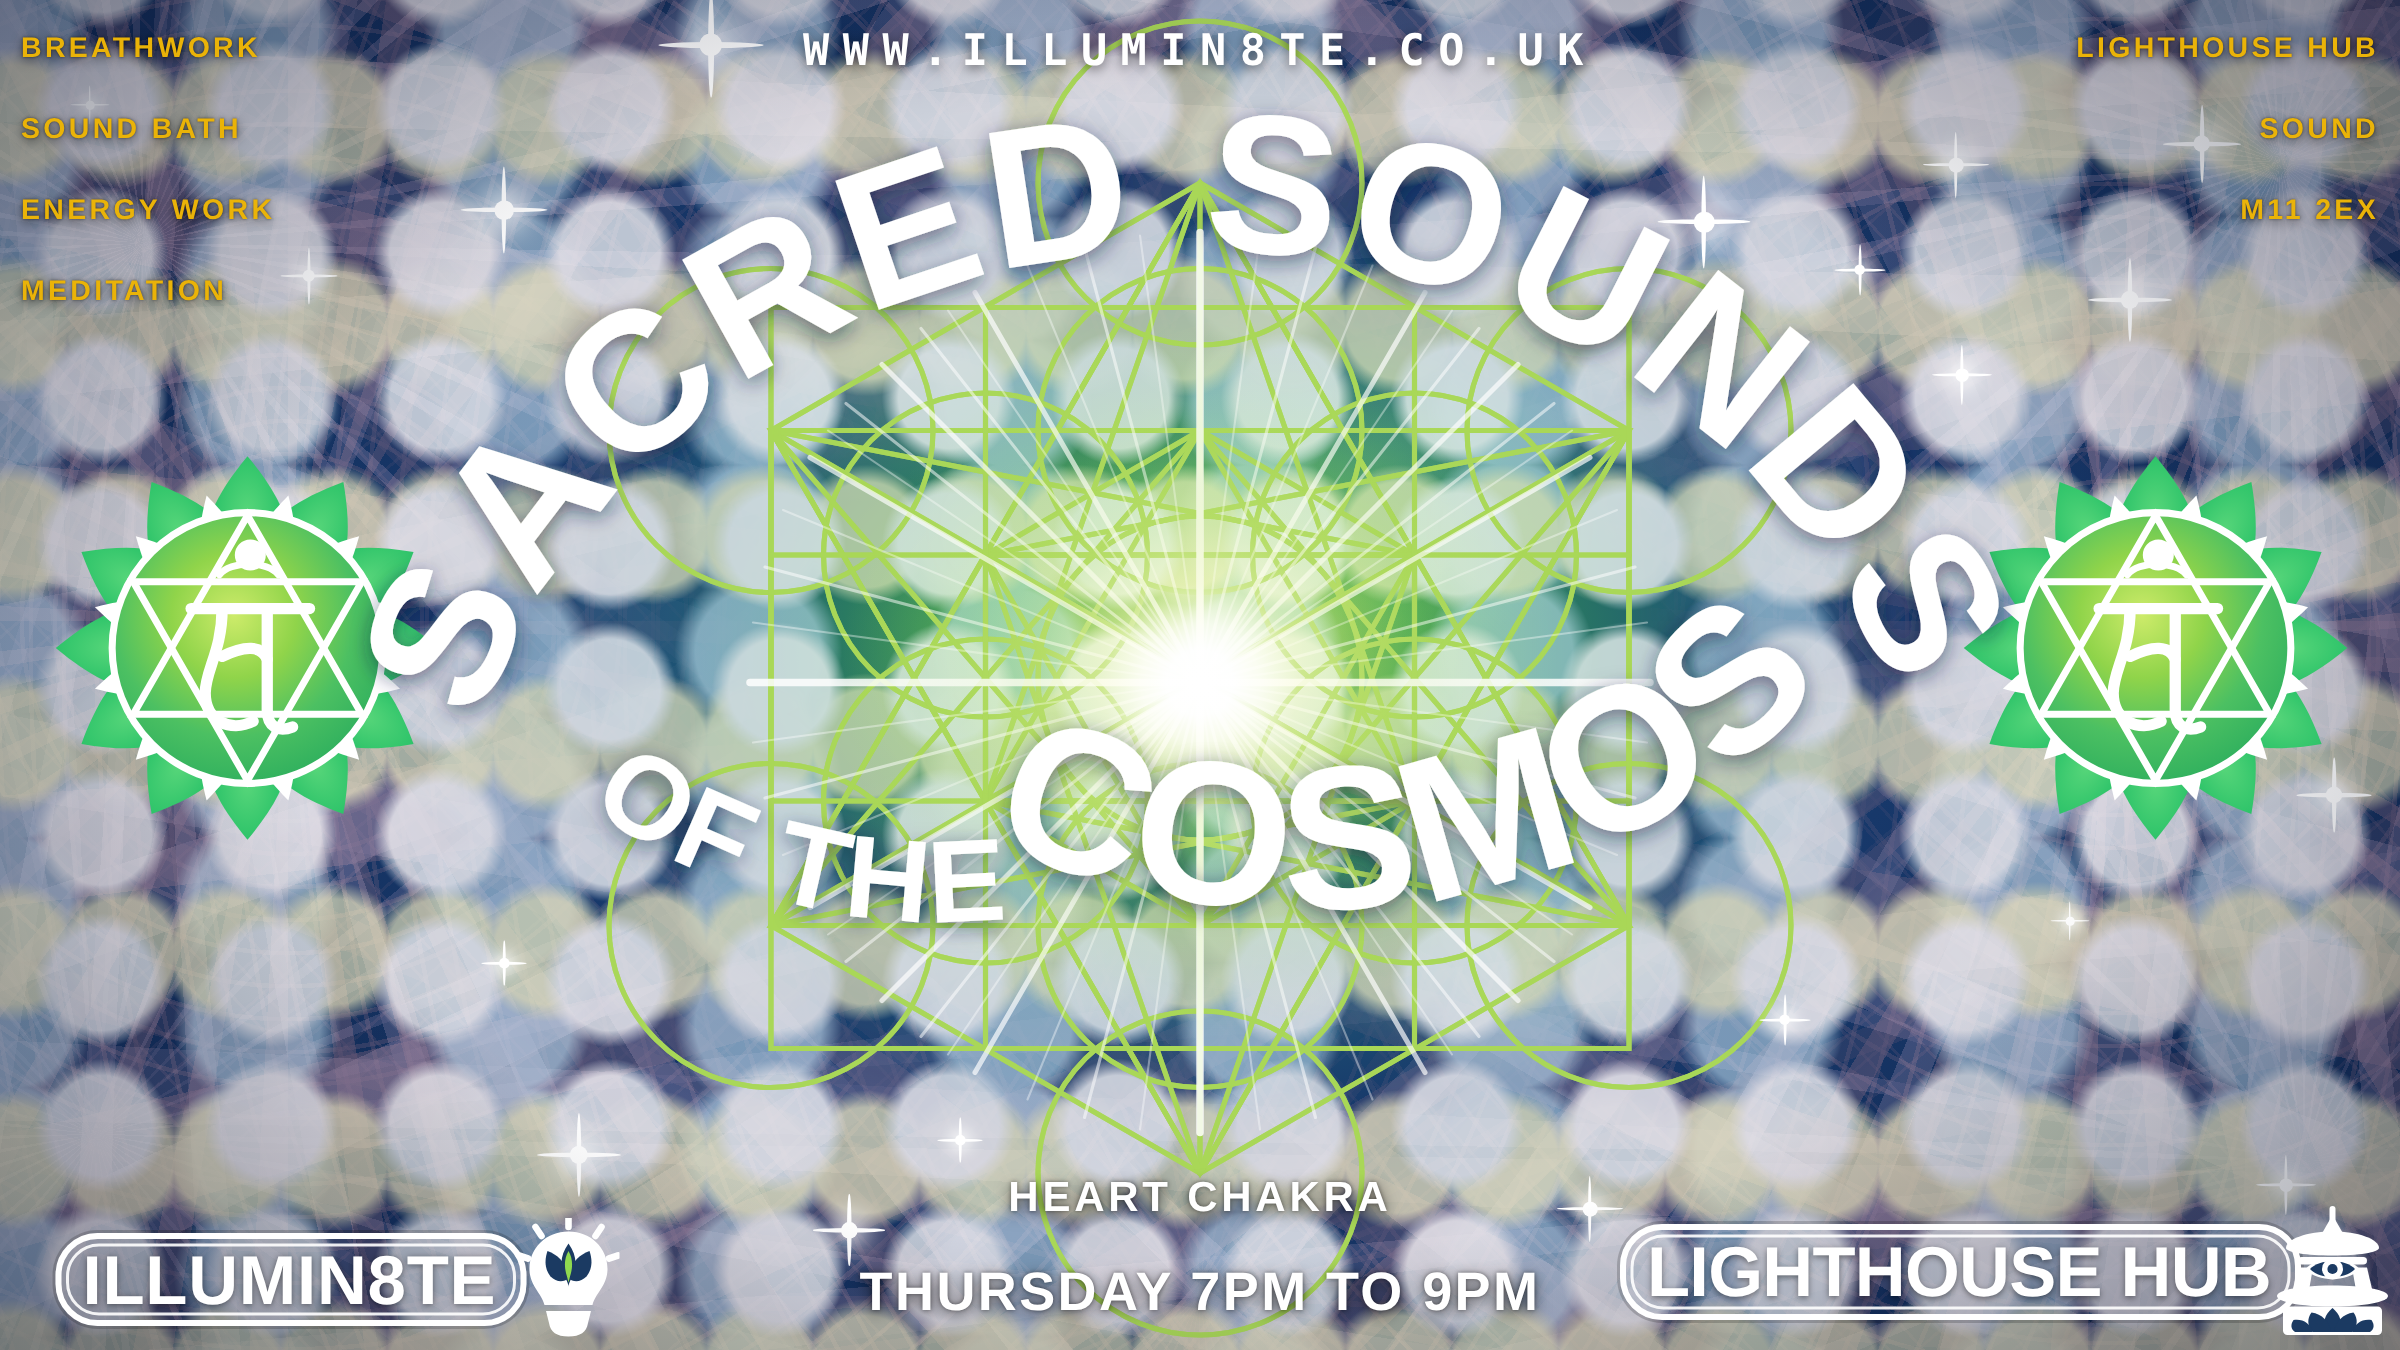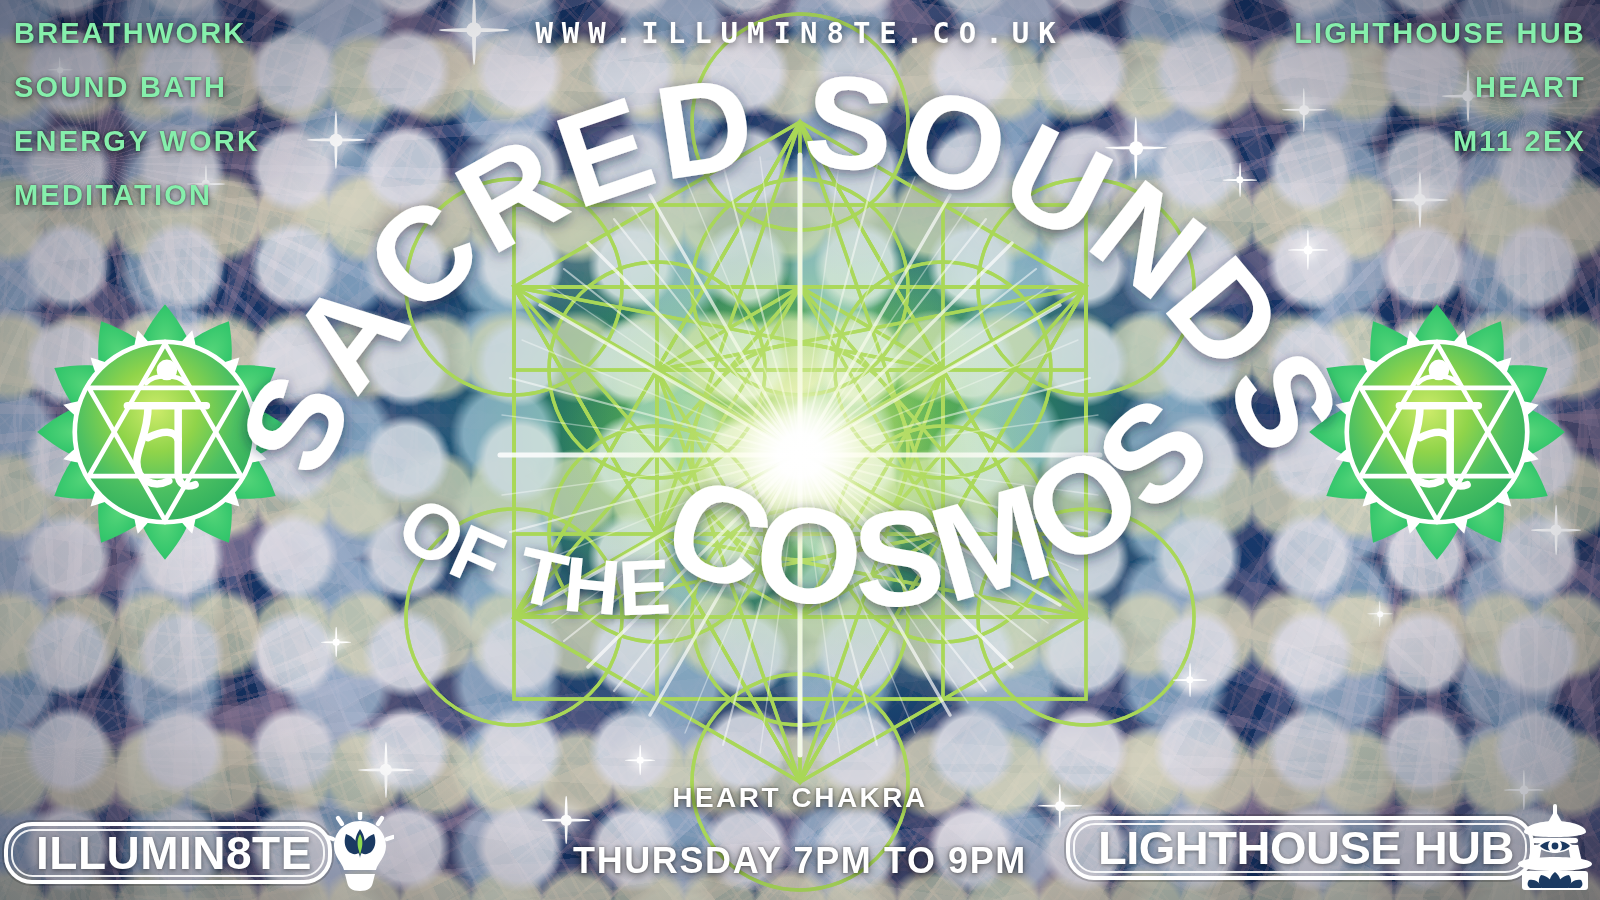--- a/index.html
+++ b/index.html
@@ -87,22 +87,22 @@
       rgba(255,255,248,.85) 9%, rgba(252,252,215,.45) 15%,
       rgba(225,240,160,.22) 24%, rgba(190,225,120,.10) 36%,
       rgba(160,210,90,0) 55%);
   }
 
   
   .chakra{position:absolute;}
 
   
   .corner-list{
-    position:absolute;color:#86efac;font-weight:bold;
-    font-size:29px;line-height:54px;letter-spacing:2.2px;
+    position:absolute;color:#eab308;font-weight:bold;
+    font-size:19px;line-height:54px;letter-spacing:2.2px;
     text-shadow:0 2px 7px rgba(0,0,0,.6), 0 0 2px rgba(0,0,0,.5);
   }
   #list-left{left:14px;top:6px;text-align:left;}
   #list-right{right:14px;top:6px;text-align:right;}
 
   #website{
     position:absolute;left:50%;top:16px;transform:translateX(-50%);
     color:#fff;font-size:29px;font-weight:bold;letter-spacing:9px;
     font-family:"DejaVu Sans Mono","Liberation Mono",monospace;
     white-space:nowrap;
@@ -116,22 +116,23 @@
   }
   #foot-chakra{top:782px;font-size:28px;letter-spacing:2.5px;}
   #foot-time{top:840px;font-size:36px;letter-spacing:1.6px;}
 
   
   .logo{position:absolute;bottom:6px;display:flex;align-items:center;}
   #logo-left{left:4px;}
   #logo-right{right:-4px;}
   .logo-plate{
     position:relative;border:4px solid #fff;border-radius:28px;
-    padding:4px 16px 4px 28px;display:flex;align-items:center;
+    padding:4px 16px 4px 14px;display:flex;align-items:center;
     box-shadow:0 0 0 2px rgba(0,0,0,.18);
+    margin-left:33px;
   }
   .logo-plate:before{
     content:"";position:absolute;inset:3px;border:2px solid rgba(255,255,255,.9);
     border-radius:22px;pointer-events:none;
   }
   .logo-word{
     color:#fff;font-weight:bold;font-size:47px;letter-spacing:-.5px;
     line-height:1.02;white-space:nowrap;
     text-shadow:0 1px 4px rgba(0,0,0,.45);
   }
@@ -600,21 +601,21 @@
 
   <div id="list-left" class="corner-list">
     <div>BREATHWORK</div>
     <div>SOUND BATH</div>
     <div>ENERGY WORK</div>
     <div>MEDITATION</div>
   </div>
 
   <div id="list-right" class="corner-list">
     <div>LIGHTHOUSE HUB</div>
-    <div>HEART</div>
+    <div>SOUND</div>
     <div>M11 2EX</div>
   </div>
 
   <div id="foot-chakra" class="footline">HEART CHAKRA</div>
   <div id="foot-time" class="footline">THURSDAY 7PM TO 9PM</div>
 
   <div id="logo-left" class="logo">
     <div class="logo-plate">
       <span class="logo-word">ILLUMIN8TE</span>
     </div>

